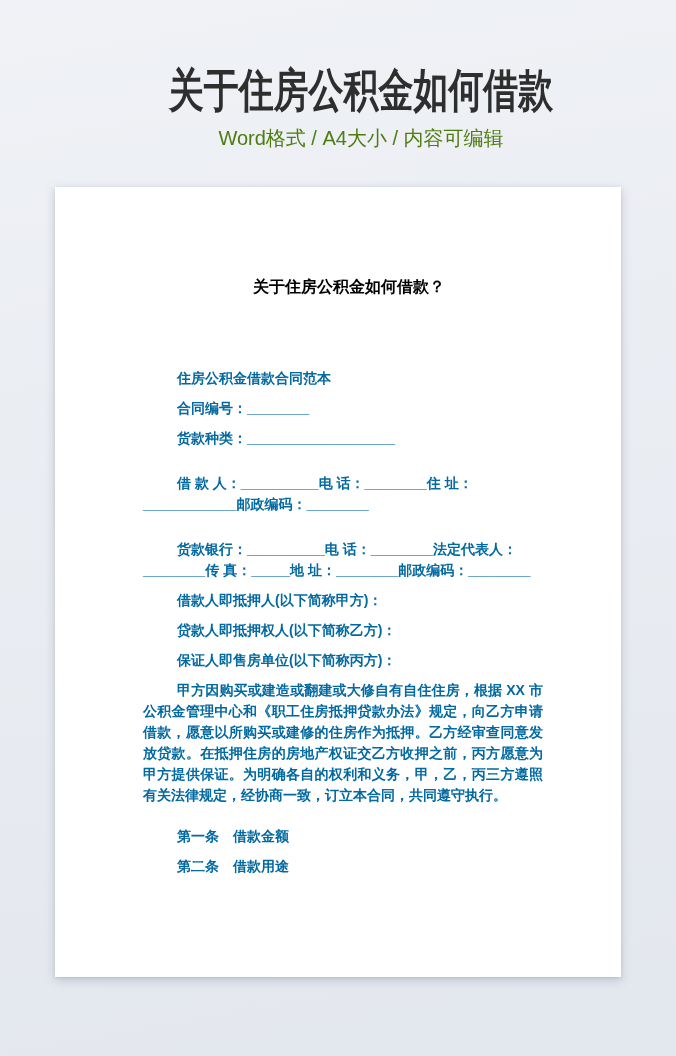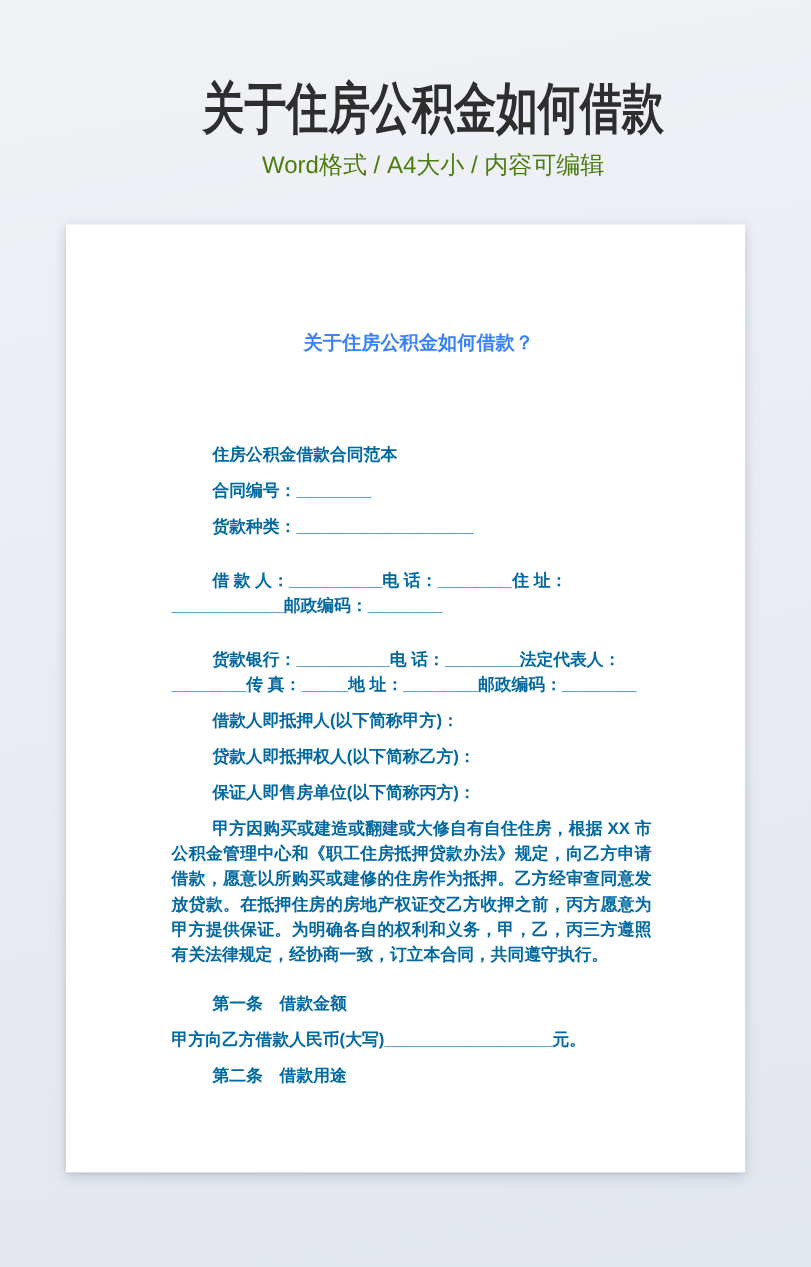--- a/index.html
+++ b/index.html
@@ -28,21 +28,21 @@
     position:absolute;left:55px;top:187px;
     width:566px;height:790px;
     background:#ffffff;
     box-shadow:0 3px 10px rgba(105,115,140,0.30),0 1px 3px rgba(105,115,140,0.18);
     box-sizing:border-box;
     padding-top:89px;
   }
   .doc-title{
     text-align:center;
     font-size:16px;line-height:21px;font-weight:700;
-    color:#3b82f6;margin:0 0 71px 0;padding-left:22px;
+    color:#000000;margin:0 0 71px 0;padding-left:22px;
   }
   .doc-body{
     margin:0 70px 0 88px;
     font-size:14px;font-weight:700;color:#0369a1;
   }
   .ln{line-height:21px;margin:0 0 9px 0;white-space:nowrap;}
   .ind{text-indent:34px;}
   .nogap{margin-bottom:0;margin-top:24px;}
   .para{
     line-height:21px;margin:0 0 20px 0;
@@ -66,16 +66,15 @@
     <div class="ln ind">货款种类：___________________</div>
     <div class="ln ind nogap">借 款 人：__________电 话：________住 址：</div>
     <div class="ln">____________邮政编码：________</div>
     <div class="ln ind nogap">货款银行：__________电 话：________法定代表人：</div>
     <div class="ln">________传 真：_____地 址：________邮政编码：________</div>
     <div class="ln ind">借款人即抵押人(以下简称甲方)：</div>
     <div class="ln ind">贷款人即抵押权人(以下简称乙方)：</div>
     <div class="ln ind">保证人即售房单位(以下简称丙方)：</div>
     <div class="para">甲方因购买或建造或翻建或大修自有自住住房，根据 XX 市公积金管理中心和《职工住房抵押贷款办法》规定，向乙方申请借款，愿意以所购买或建修的住房作为抵押。乙方经审查同意发放贷款。在抵押住房的房地产权证交乙方收押之前，丙方愿意为甲方提供保证。为明确各自的权利和义务，甲，乙，丙三方遵照有关法律规定，经协商一致，订立本合同，共同遵守执行。</div>
     <div class="ln ind">第一条　借款金额</div>
-    <div class="ln">甲方向乙方借款人民币(大写)__________________元。</div>
     <div class="ln ind">第二条　借款用途</div>
   </div>
 </div>
 
 </body></html>

